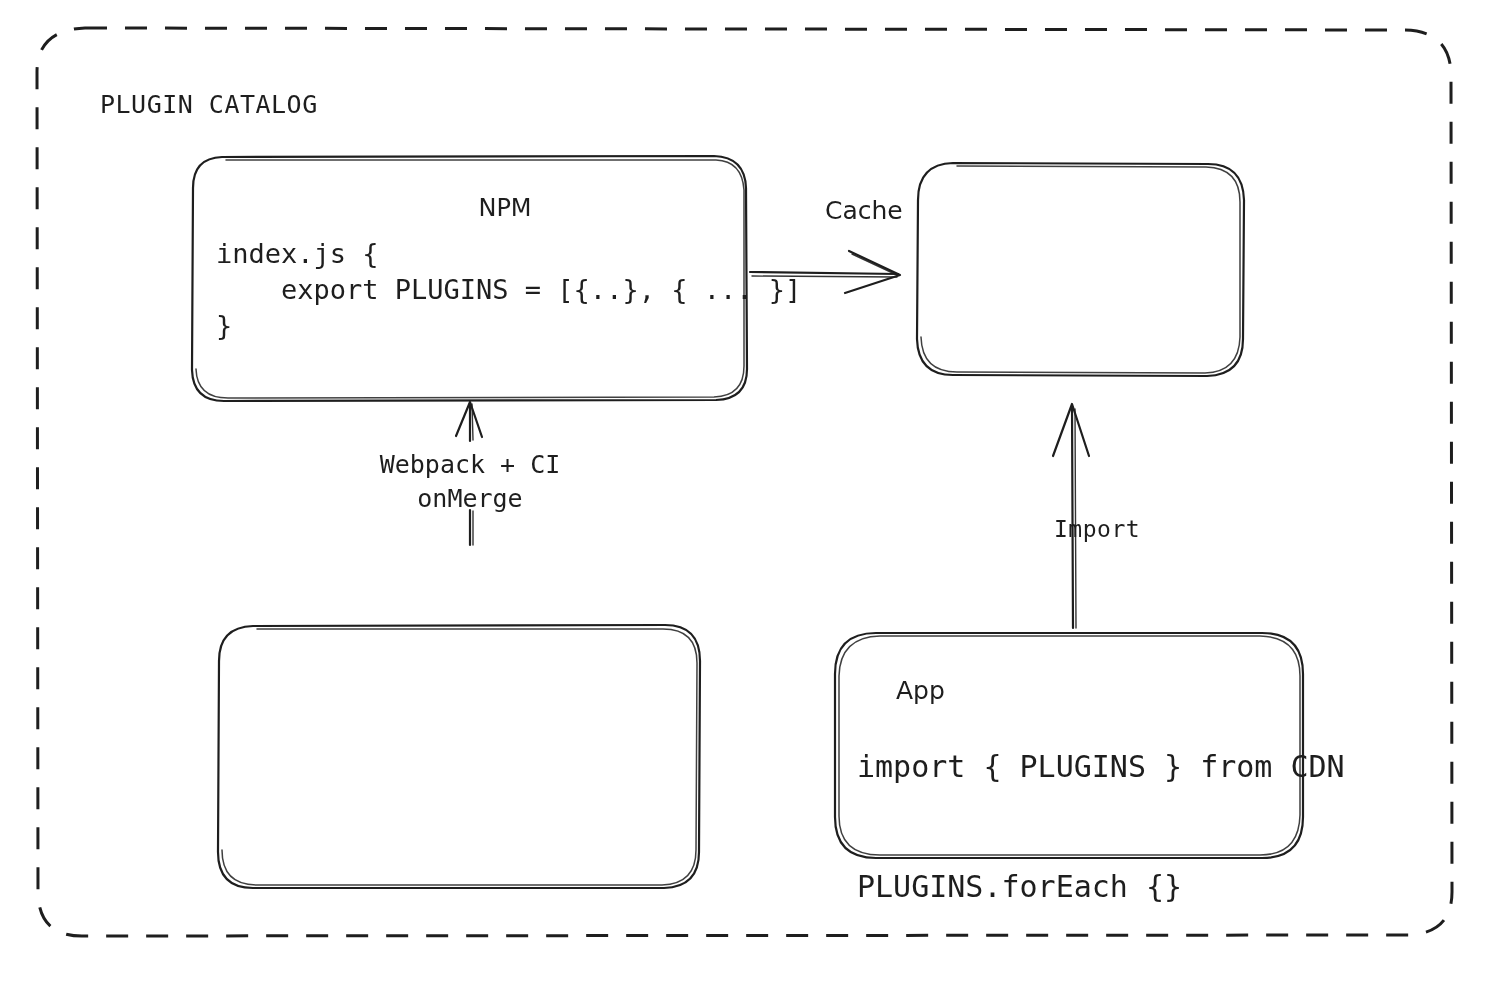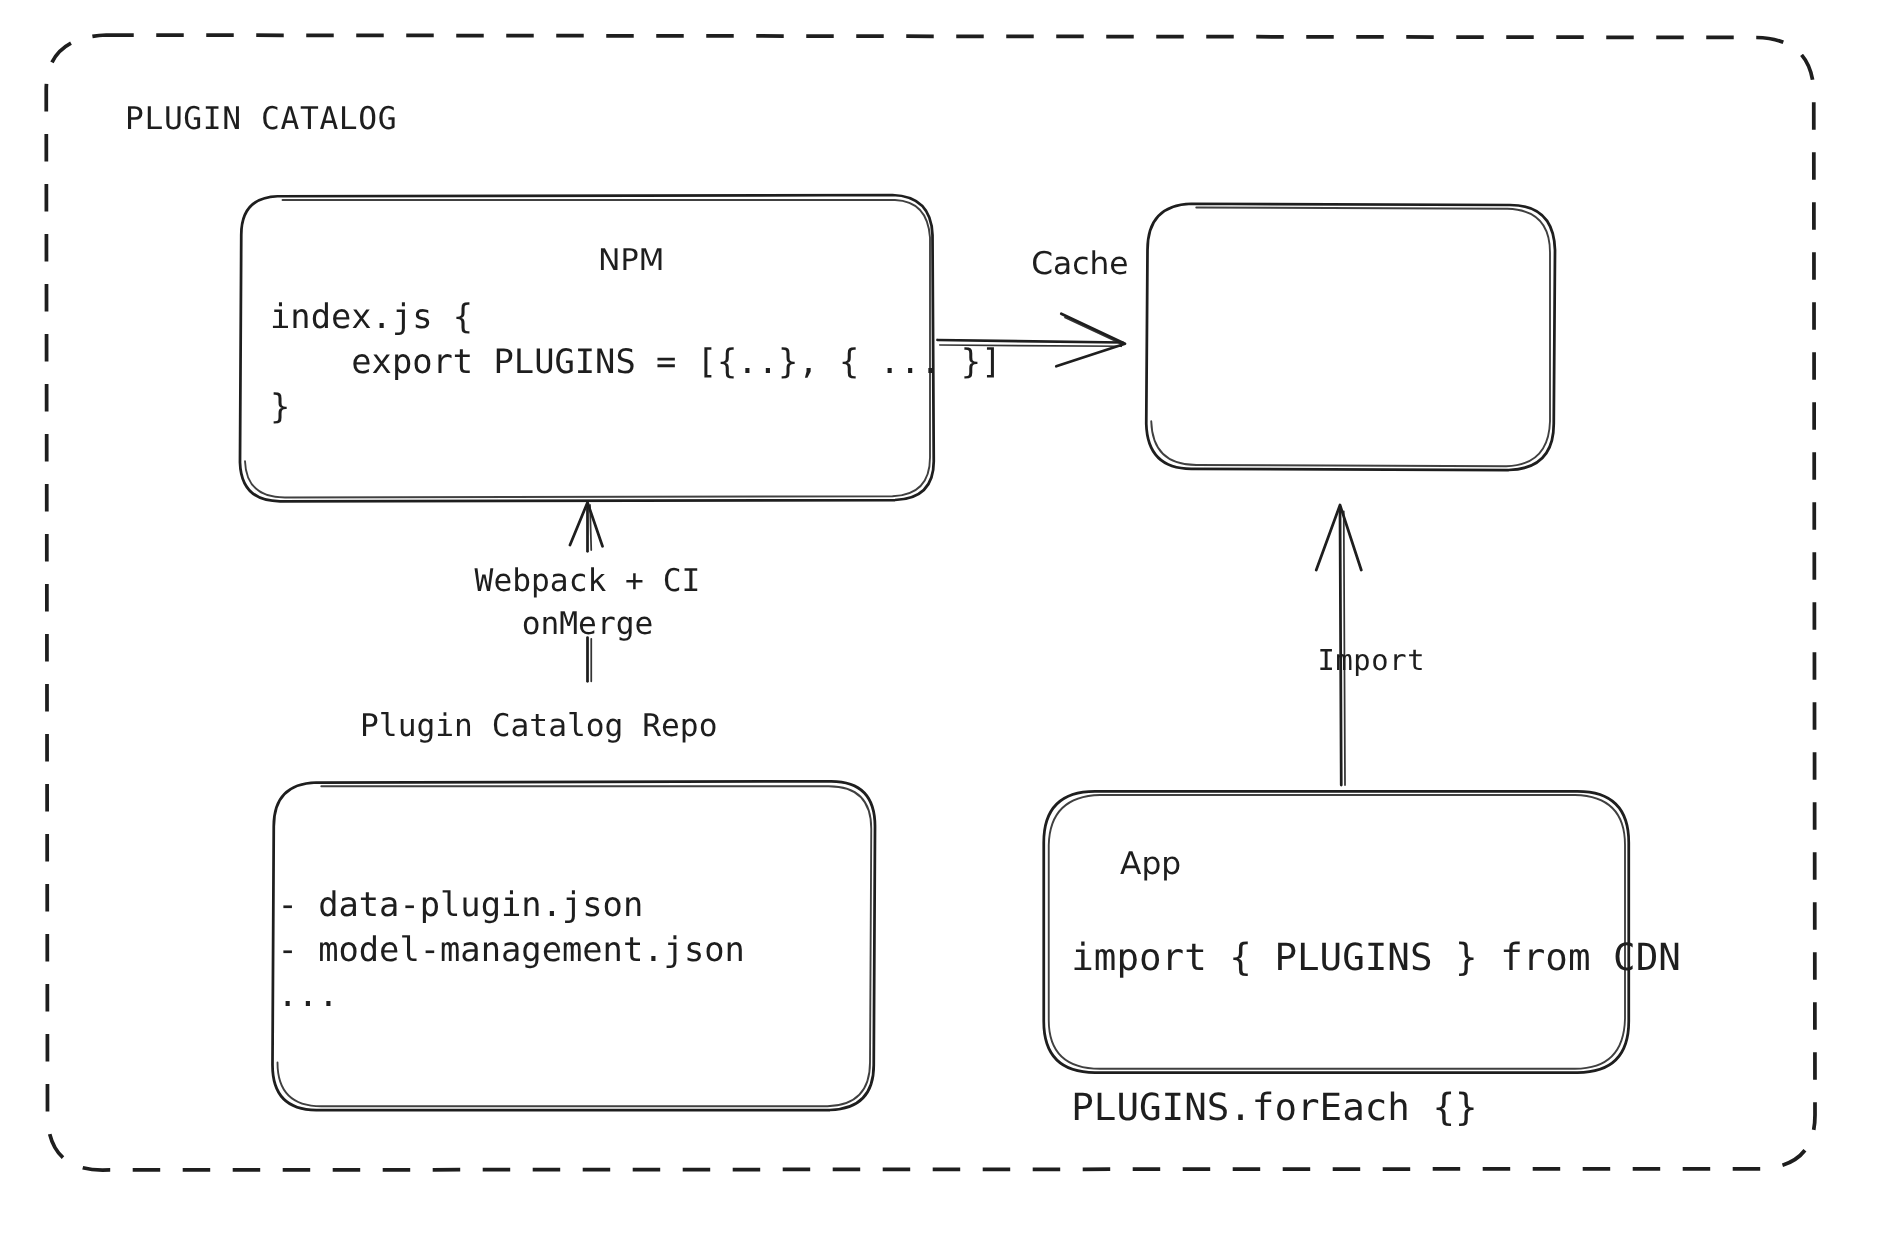--- a/index.html
+++ b/index.html
@@ -53,21 +53,21 @@
     position: absolute;
     white-space: pre;
     color: #1e1e1e;
     line-height: 1.0;
   }
   .mono { font-family: "DejaVu Sans Mono", monospace; }
   .sans { font-family: "DejaVu Sans", sans-serif; padding-left: 36px; }
 
   
   #group-title {
-    left: 100px; top: 82px;
+    left: 100px; top: 92px;
     font-size: 25px;
     letter-spacing: .5px;
   }
   #npm-title {
     left: 193px; top: 196px;
     width: 552px;
     text-align: center;
     font-size: 24px;
   }
   #npm-code {
@@ -236,25 +236,21 @@
   <div class="txt mono" id="npm-code">index.js {
     export PLUGINS = [{..}, { ... }]
 }</div>
 
 
   <div class="txt sans" id="cache-label">Cache</div>
 
   <div class="txt mono" id="build-label">Webpack + CI
 onMerge</div>
 
-  <div class="txt mono" id="repo-title">Plugin Catalog Repo</div>
-
-  <div class="txt mono" id="repo-list">- data-plugin.json
-- model-management.json
-...</div>
+
 
   <div class="txt mono" id="import-label">Import</div>
 
   <div class="txt sans" id="app-title">App</div>
 
   <div class="txt mono" id="app-code">import { PLUGINS } from CDN
 
 PLUGINS.forEach {}</div>
 
 </div>

